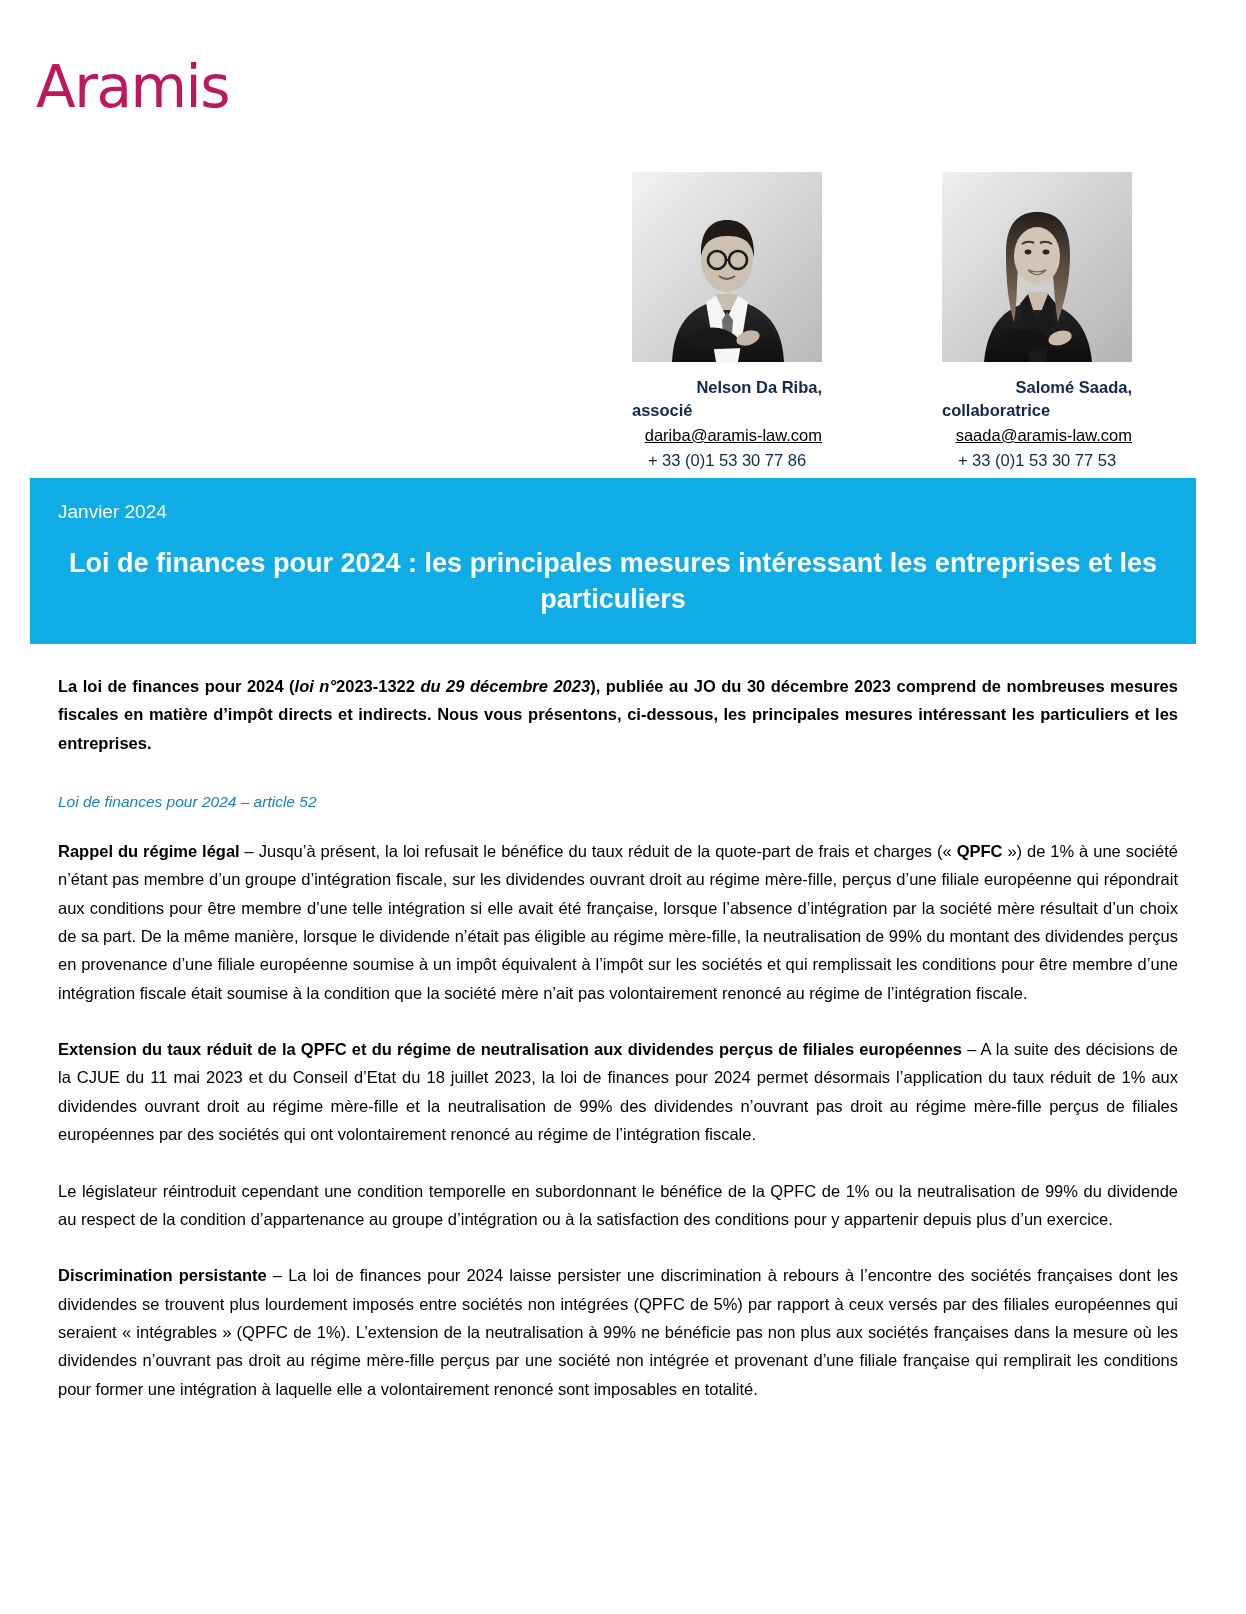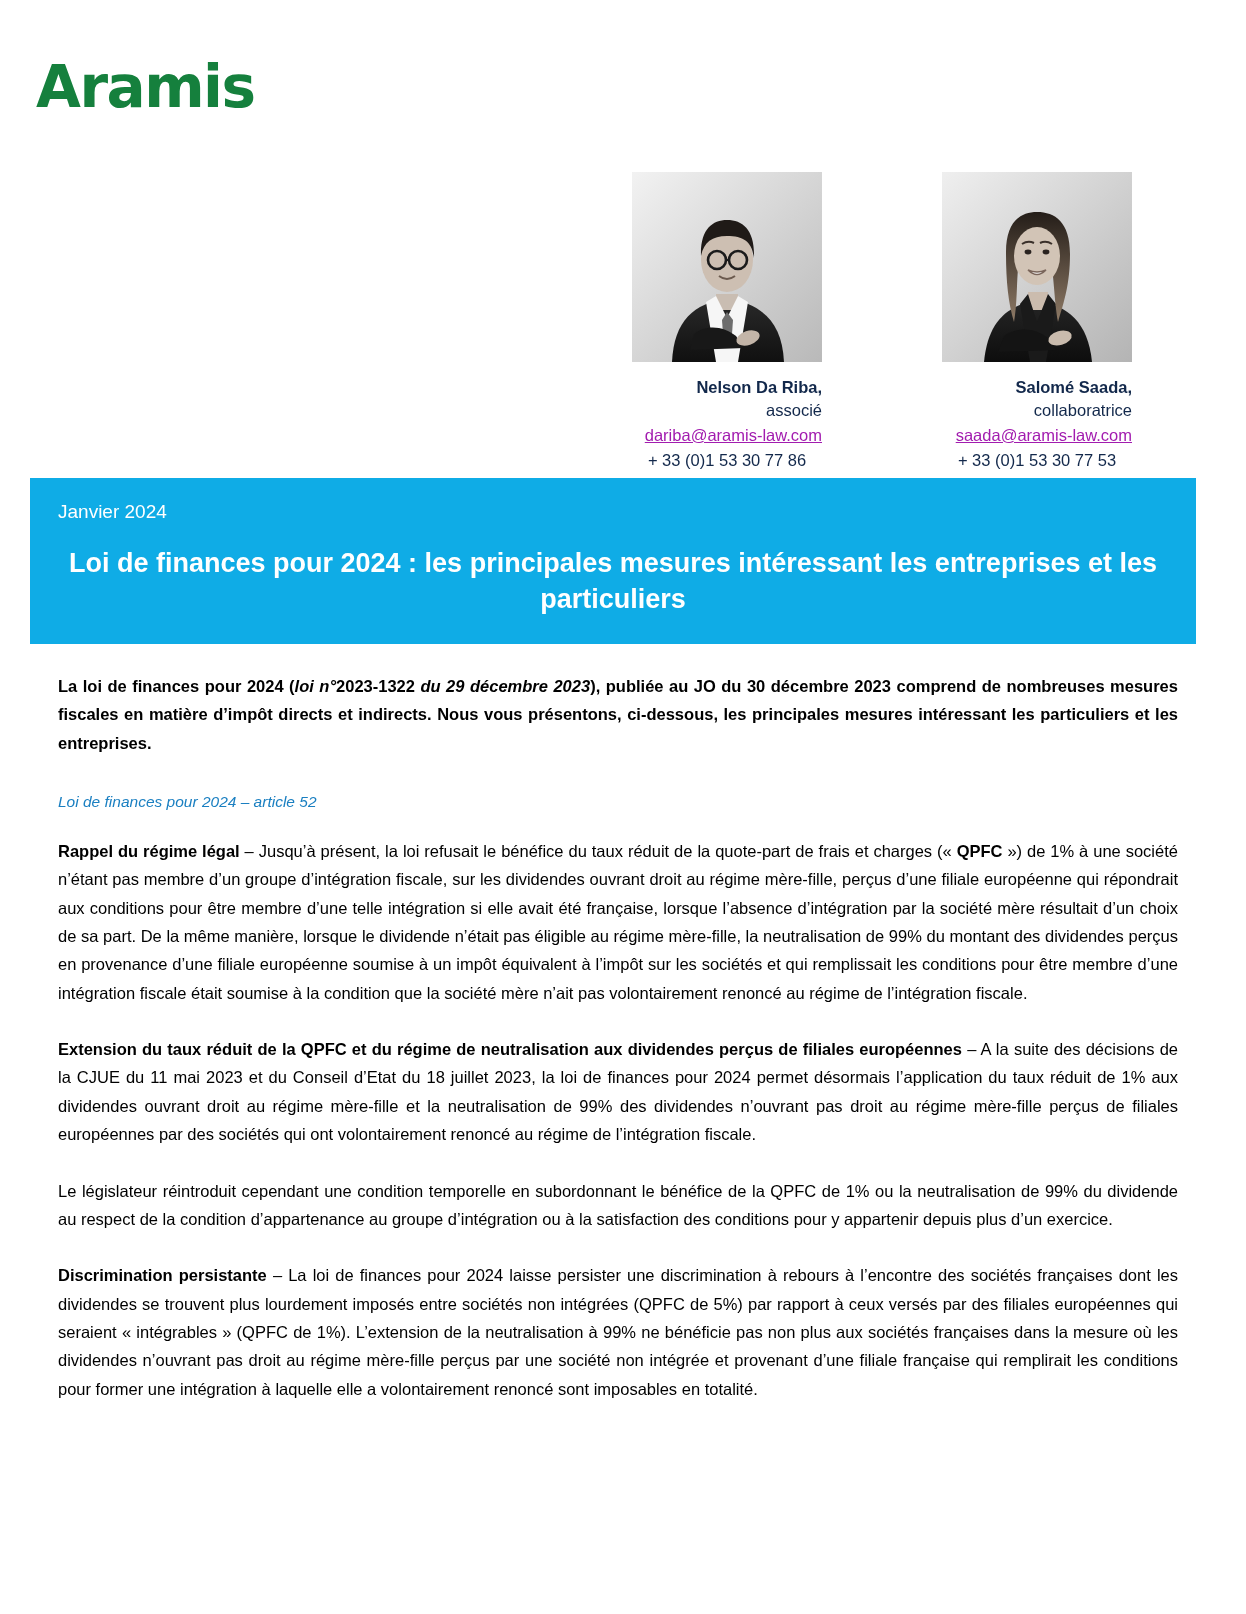--- a/index.html
+++ b/index.html
@@ -26,22 +26,22 @@
   }
 
   
   .logo-row {
     padding: 58px 0 0 36px;
     height: 120px;
   }
   .logo {
     font-family: "DejaVu Sans", sans-serif;
     font-size: 58px;
-    font-weight: bold;
-    color: #15803d;
+    font-weight: normal;
+    color: #be185d;
     letter-spacing: -1.5px;
     line-height: 1;
     display: inline-block;
   }
 
   
   .people {
     position: absolute;
     top: 172px;
     left: 632px;
@@ -63,28 +63,28 @@
     margin-top: 14px;
     font-size: 16.5px;
     font-weight: bold;
     color: #12284B;
     text-align: right;
     line-height: 1.42;
     font-family: "Liberation Sans", sans-serif;
   }
   .person-role {
     font-size: 16.5px;
-    font-weight: normal;
+    font-weight: bold;
     color: #12284B;
-    text-align: right;
+    text-align: left;
     line-height: 1.42;
   }
   .person-email {
     font-size: 16.5px;
-    color: #a21caf;
+    color: #000000;
     text-decoration: underline;
     text-align: right;
     line-height: 1.5;
     display: block;
   }
   .person-phone {
     font-size: 16.5px;
     color: #12284B;
     text-align: center;
     line-height: 1.5;

